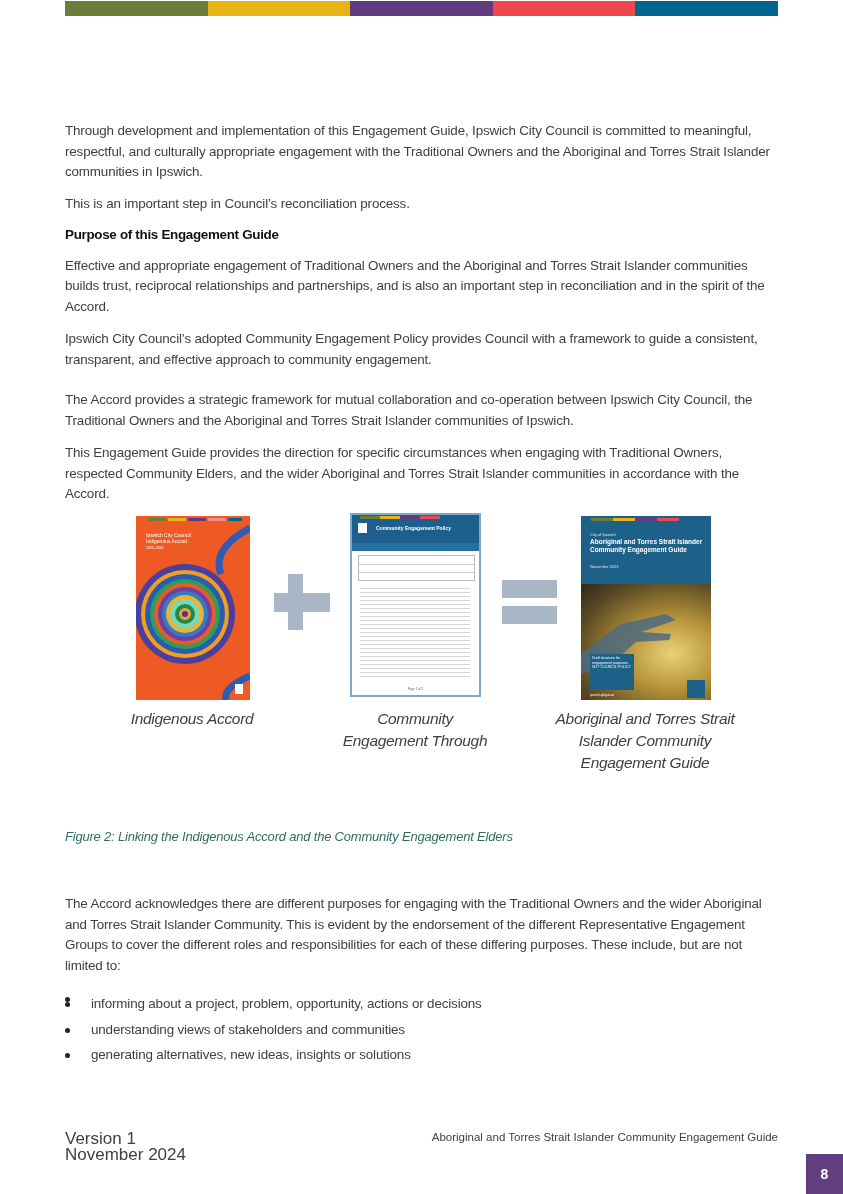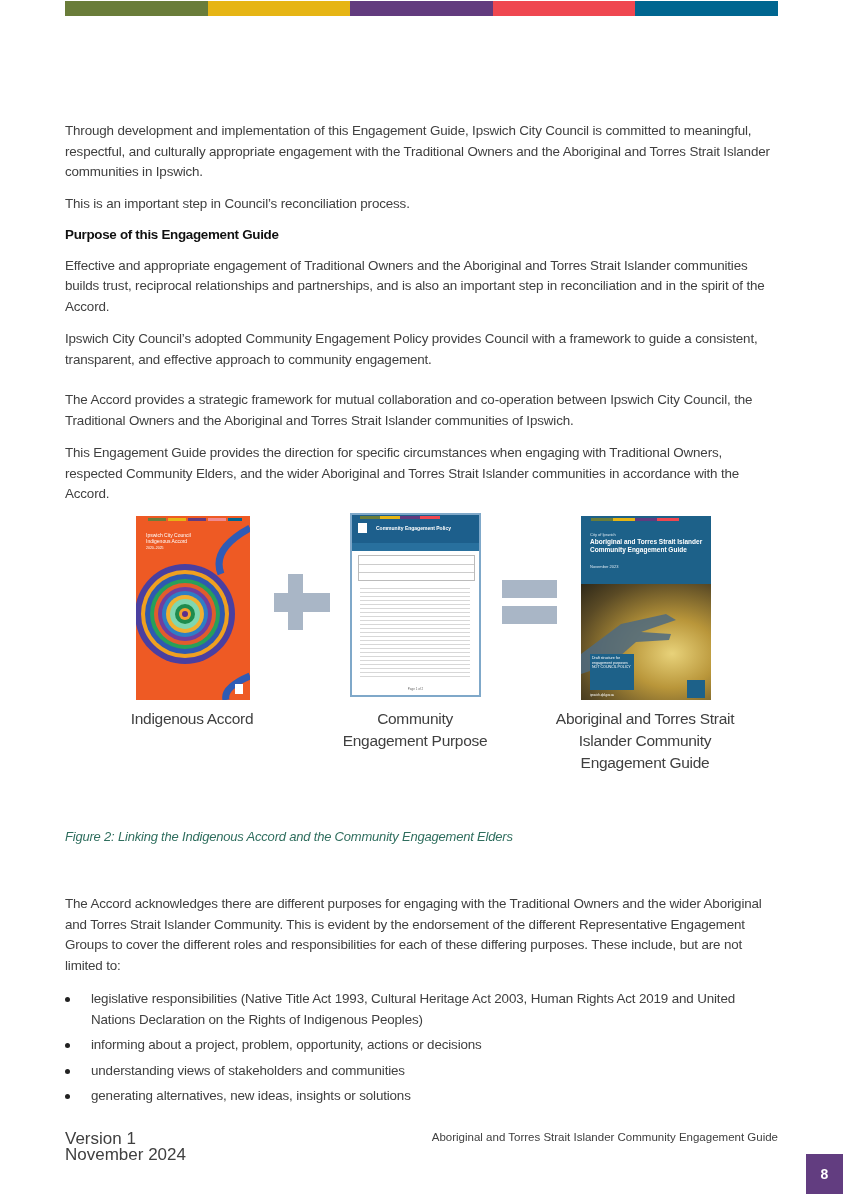--- a/index.html
+++ b/index.html
@@ -19,21 +19,21 @@
     .cover .stripe { position: absolute; top: 2px; height: 3px; }
     #accord-cover { left: 136px; top: 516px; width: 114px; height: 184px; background: #ee5a24; }
     #policy-cover { left: 350px; top: 513px; width: 131px; height: 184px; background: #fff; border: 2px solid #7fa8c9; }
     #guide-cover { left: 581px; top: 516px; width: 130px; height: 184px; background: #1d6189; overflow: hidden; }
 
     .plus-v { position: absolute; left: 288px; top: 574px; width: 15px; height: 56px; background: #a9b6c6; }
     .plus-h { position: absolute; left: 274px; top: 593px; width: 56px; height: 19px; background: #a9b6c6; }
     .eq1 { position: absolute; left: 502px; top: 580px; width: 55px; height: 18px; background: #a9b6c6; }
     .eq2 { position: absolute; left: 502px; top: 606px; width: 55px; height: 18px; background: #a9b6c6; }
 
-    .fig-label { position: absolute; font-size: 15.5px; line-height: 22px; color: #404040; text-align: center; letter-spacing: -0.3px; }
+    .fig-label { position: absolute; font-size: 15.5px; line-height: 22px; color: #404040; text-align: center; letter-spacing: -0.3px; font-style: italic; }
 
     .caption { position: absolute; left: 65px; top: 829px; font-size: 13px; font-style: italic; color: #2f6e5e; letter-spacing: -0.2px; }
 
     .bullets { position: absolute; left: 65px; top: 989px; width: 712px; margin: 0; padding: 0; list-style: none; font-size: 13.4px; line-height: 20.5px; letter-spacing: -0.15px; }
     .bullets li { position: relative; padding-left: 26px; margin-bottom: 5px; }
     .bullets li .dot { position: absolute; left: 0; top: 8px; width: 5px; height: 5px; border-radius: 50%; background: #222; }
 
     .footer-left { position: absolute; left: 65px; top: 1131px; font-size: 17px; line-height: 16px; color: #404040; }
     .footer-right { position: absolute; right: 65px; top: 1131px; font-size: 11.5px; color: #404040; }
     .page-num { position: absolute; left: 806px; top: 1154px; width: 37px; height: 40px; background: #623d80; color: #fff; font-weight: bold; font-size: 14px; display: flex; align-items: center; justify-content: center; }
@@ -126,36 +126,36 @@
   <div style="position:absolute;left:9px;top:138px;width:44px;height:36px;background:#1d6189;color:#fff;font-size:3.6px;line-height:4.6px;padding:2px;box-sizing:border-box">Draft structure for engagement purposes NOT COUNCIL POLICY</div>
   <div style="position:absolute;left:9px;top:177px;color:#fff;font-size:3px">ipswich.qld.gov.au</div>
   <div style="position:absolute;left:106px;top:164px;width:18px;height:18px;background:#1d6189"></div>
 </div>
 
 <div class="fig-label" style="left:112px;top:708px;width:160px;">
   <div>Indigenous Accord</div>
 </div>
 <div class="fig-label" style="left:335px;top:708px;width:160px;">
   <div>Community</div>
-  <div>Engagement Purpose</div>
+  <div>Engagement Through</div>
 </div>
 <div class="fig-label" style="left:535px;top:708px;width:220px;">
   <div>Aboriginal and Torres Strait</div>
   <div>Islander Community</div>
   <div>Engagement Guide</div>
 </div>
 
 <div class="caption">Figure 2: Linking the Indigenous Accord and the Community Engagement Elders</div>
 
 <div class="body-text" style="top:894px;">
   <p>The Accord acknowledges there are different purposes for engaging with the Traditional Owners and the wider Aboriginal and Torres Strait Islander Community. This is evident by the endorsement of the different Representative Engagement Groups to cover the different roles and responsibilities for each of these differing purposes. These include, but are not limited to:</p>
 </div>
 
 <ul class="bullets">
-  <li><span class="dot"></span><span>legislative responsibilities (Native Title Act 1993, Cultural Heritage Act 2003, Human Rights Act 2019 and United Nations Declaration on the Rights of Indigenous Peoples)</span></li>
+  <li><span class="dot"></span></li>
   <li><span class="dot"></span><span>informing about a project, problem, opportunity, actions or decisions</span></li>
   <li><span class="dot"></span><span>understanding views of stakeholders and communities</span></li>
   <li><span class="dot"></span><span>generating alternatives, new ideas, insights or solutions</span></li>
 </ul>
 
 <div class="footer-left">
   <div>Version 1</div>
   <div>November 2024</div>
 </div>
 <div class="footer-right">Aboriginal and Torres Strait Islander Community Engagement Guide</div>

